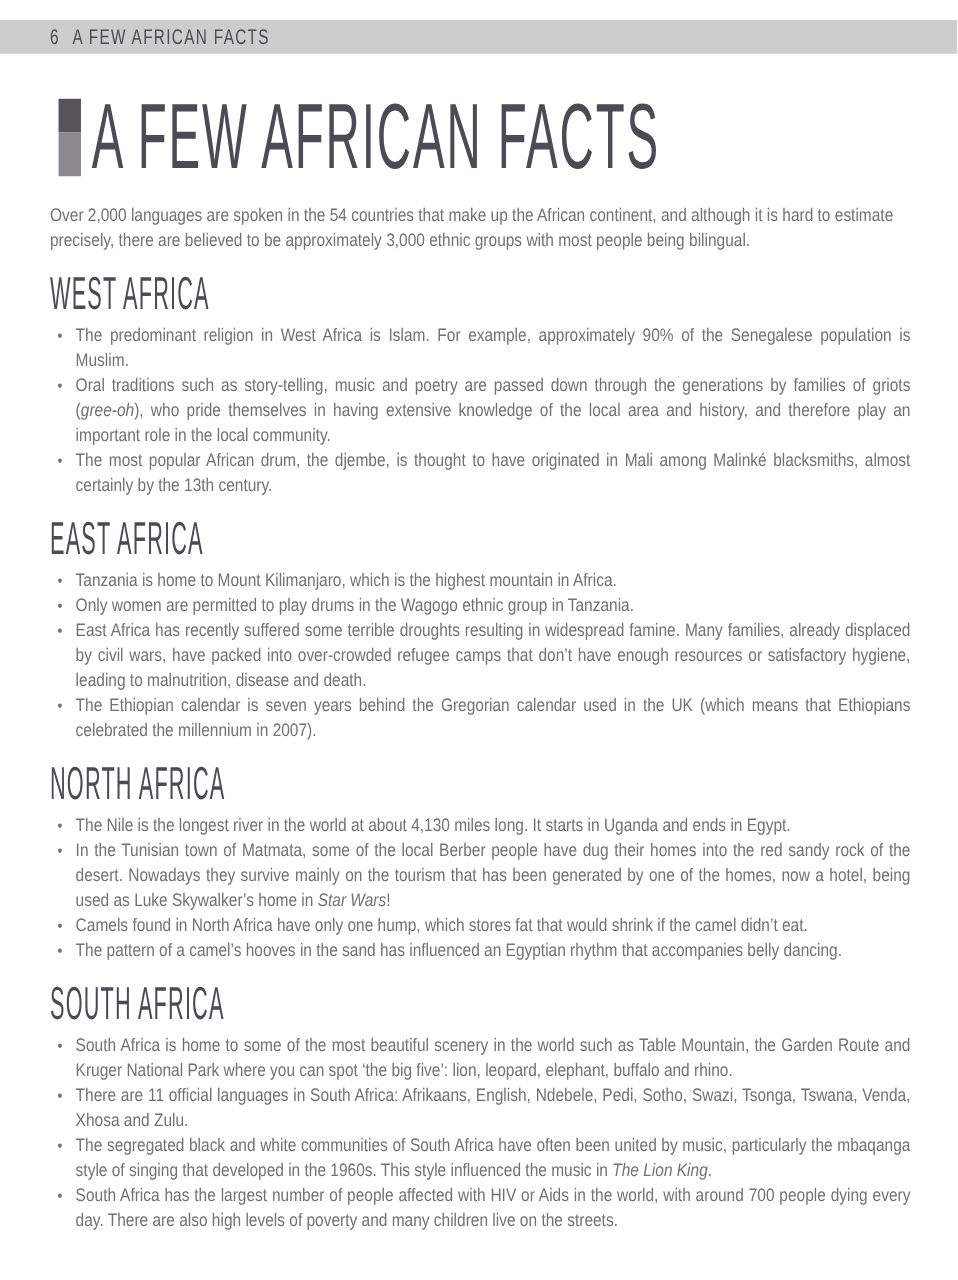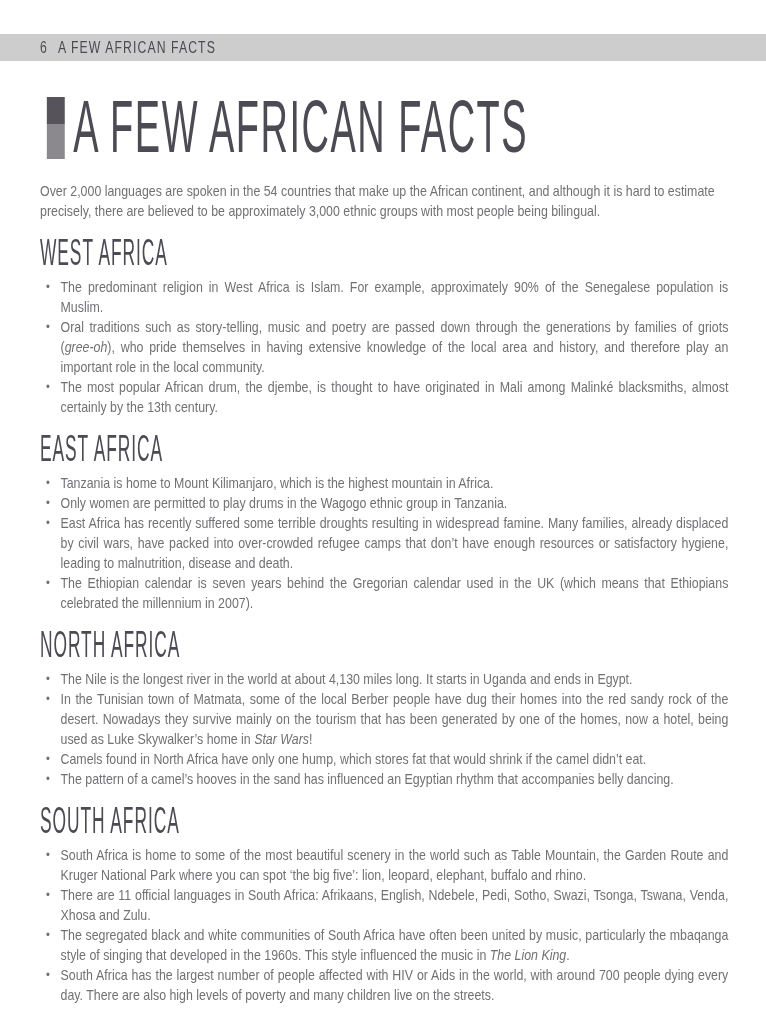--- a/index.html
+++ b/index.html
@@ -4,21 +4,21 @@
 <style>
   html,body { margin:0; padding:0; }
   body {
     width:766px; height:1024px;
     background:#ffffff;
     font-family:"Liberation Sans", sans-serif;
     overflow:hidden;
     position:relative;
   }
   .topbar {
-    margin-top:34px;
+    margin-top:16px;
     height:27px;
     background:var(--header-bar,#cdcdcd);
     display:flex;
     align-items:center;
     padding-left:40px;
     box-sizing:border-box;
   }
   .topbar-text {
     display:inline-block;
     transform:scaleX(0.72);

